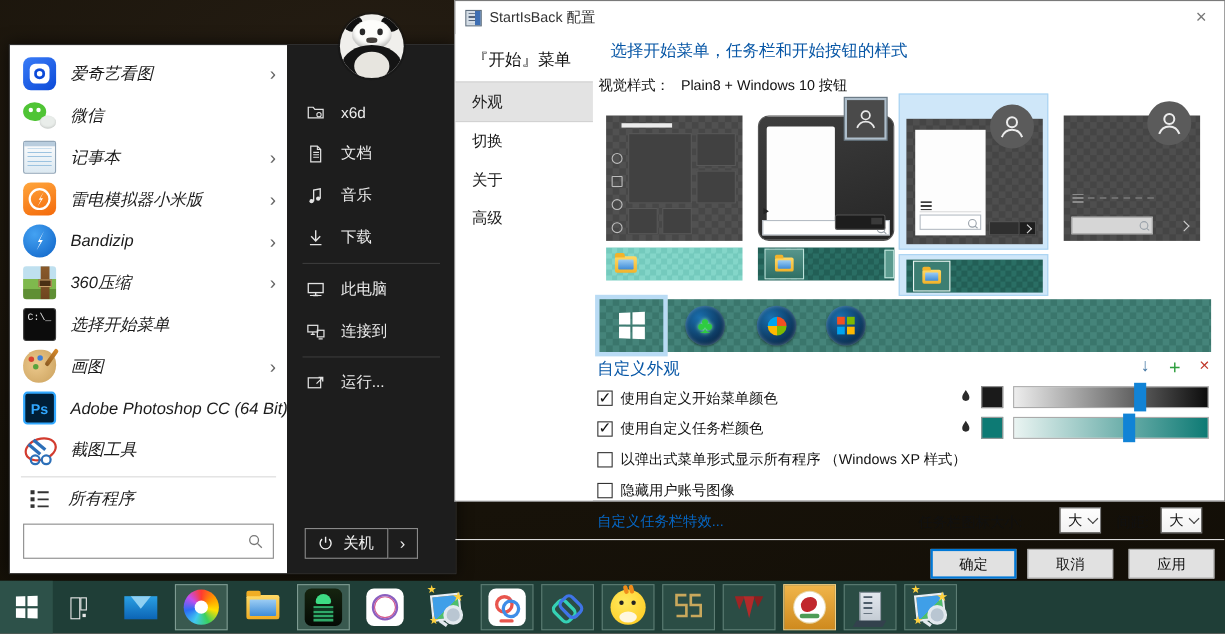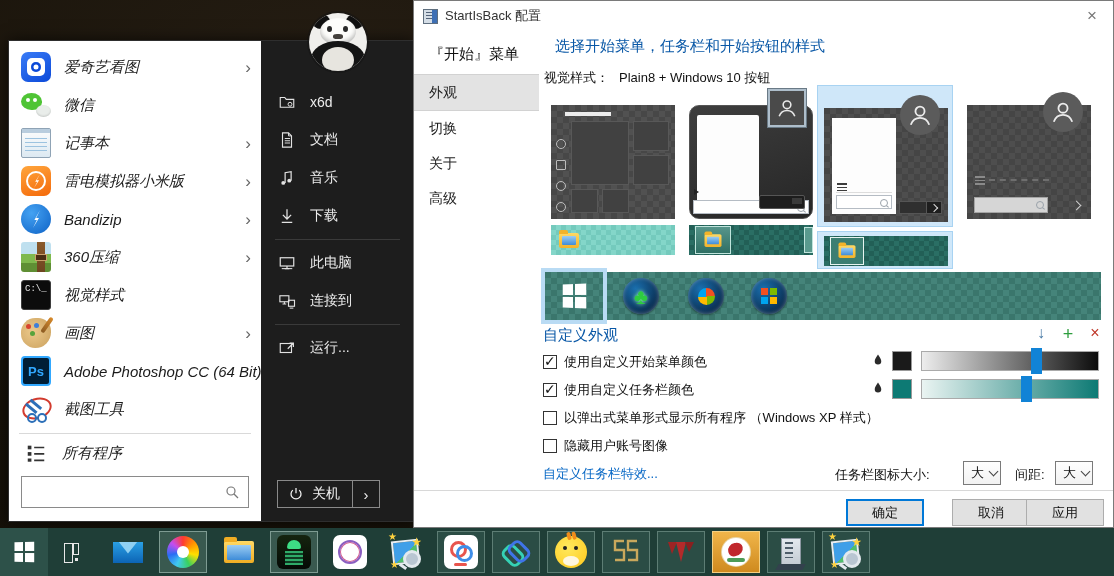--- a/index.html
+++ b/index.html
@@ -73,21 +73,21 @@
   #avatar .head{position:absolute;top:5px;left:11px;width:36px;height:27px;background:#fdfdfb;border-radius:50%;box-shadow:inset 0 -3px 4px rgba(0,0,0,.25);}
   #avatar .head::before{content:"";position:absolute;left:7px;top:8px;width:5px;height:6px;background:#2a2a2a;border-radius:50%;box-shadow:16px 0 0 #2a2a2a;}
   #avatar .head::after{content:"";position:absolute;left:13px;top:16px;width:10px;height:5px;background:#44403c;border-radius:40%;}
   #avatar .body{position:absolute;top:28px;left:2px;width:54px;height:36px;background:#141414;border-radius:50% 50% 40% 40%;}
   #avatar .belly{position:absolute;top:34px;left:13px;width:32px;height:26px;background:#e7e5df;border-radius:50%;}
   #sm-power{position:absolute;left:16px;bottom:13px;display:flex;}
   .pwr-main{display:flex;align-items:center;gap:8px;border:1px solid #8a8a8a;color:#f0f0f0;font-size:14px;padding:4px 12px 4px 10px;}
   .pwr-more{border:1px solid #8a8a8a;border-left:none;color:#f0f0f0;width:26px;display:flex;align-items:center;justify-content:center;font-size:15px;}
 
   
-  #dialog{left:413px;top:0;width:701px;height:528px;background:#fff;border:1px solid #7a7a7a;box-sizing:border-box;z-index:6;}
+  #dialog{left:413px;top:0;width:701px;height:456px;background:#fff;border:1px solid #7a7a7a;box-sizing:border-box;z-index:6;}
   #dlg-titlebar{height:30px;display:flex;align-items:center;padding-left:9px;gap:7px;}
   #dlg-title{font-size:13px;color:#333;}
   #dlg-close{margin-left:auto;width:42px;height:30px;display:flex;align-items:center;justify-content:center;color:#777;font-size:17px;}
   .app-ico{width:15px;height:15px;background:linear-gradient(90deg,#d4dde6 62%,#3e6fb4 62%);border:1px solid #5e6e7e;box-sizing:border-box;position:relative;}
   .app-ico::before{content:"";position:absolute;left:2px;top:2px;width:6px;height:9px;
     background:repeating-linear-gradient(#53637a 0 1px,#0000 1px 3px);}
   #dlg-sidebar{position:absolute;left:0;top:30px;bottom:0;width:125px;padding-top:6px;box-sizing:border-box;background:#fff;}
   #dlg-sb-header{font-size:15px;color:#111;padding:8px 0 10px 15px;}
   .sb-item{height:35px;display:flex;align-items:center;padding-left:15px;font-size:14px;color:#1c1c1c;}
   .sb-item.sel{background:#e3e3e3;border-top:1px solid #d2d2d2;border-bottom:1px solid #d2d2d2;}
@@ -351,21 +351,21 @@
       <span class="sm-label">Bandizip</span>
       <span class="sub">›</span>
     </div>
     <div class="sm-item">
       <span class="ic ic-360zip"></span>
       <span class="sm-label">360压缩</span>
       <span class="sub">›</span>
     </div>
     <div class="sm-item">
       <span class="ic ic-cmd"></span>
-      <span class="sm-label">视觉样式</span>
+      <span class="sm-label">选择开始菜单</span>
     </div>
     <div class="sm-item">
       <span class="ic ic-paint">
           <span class="d1"></span>
         </span>
       <span class="sm-label">画图</span>
       <span class="sub">›</span>
     </div>
     <div class="sm-item">
       <span class="ic ic-ps"></span>
@@ -655,21 +655,21 @@
         <span>大</span>
           <span class="chv"></span>
       </div>
     </div>
   </div>
 
   <div id="dlg-footline"></div>
   <div class="btn default" style="left:432px">
       <span>确定</span>
     </div>
-  <div class="btn" style="left:538px">
+  <div class="btn" style="left:520px">
       <span>取消</span>
     </div>
   <div class="btn" style="left:612px">
       <span>应用</span>
     </div>
 </div>
 
 <div id="taskbar" class="abs">
   <div class="tb-cell" id="tb-start">
     <span class="tb-winlogo">

